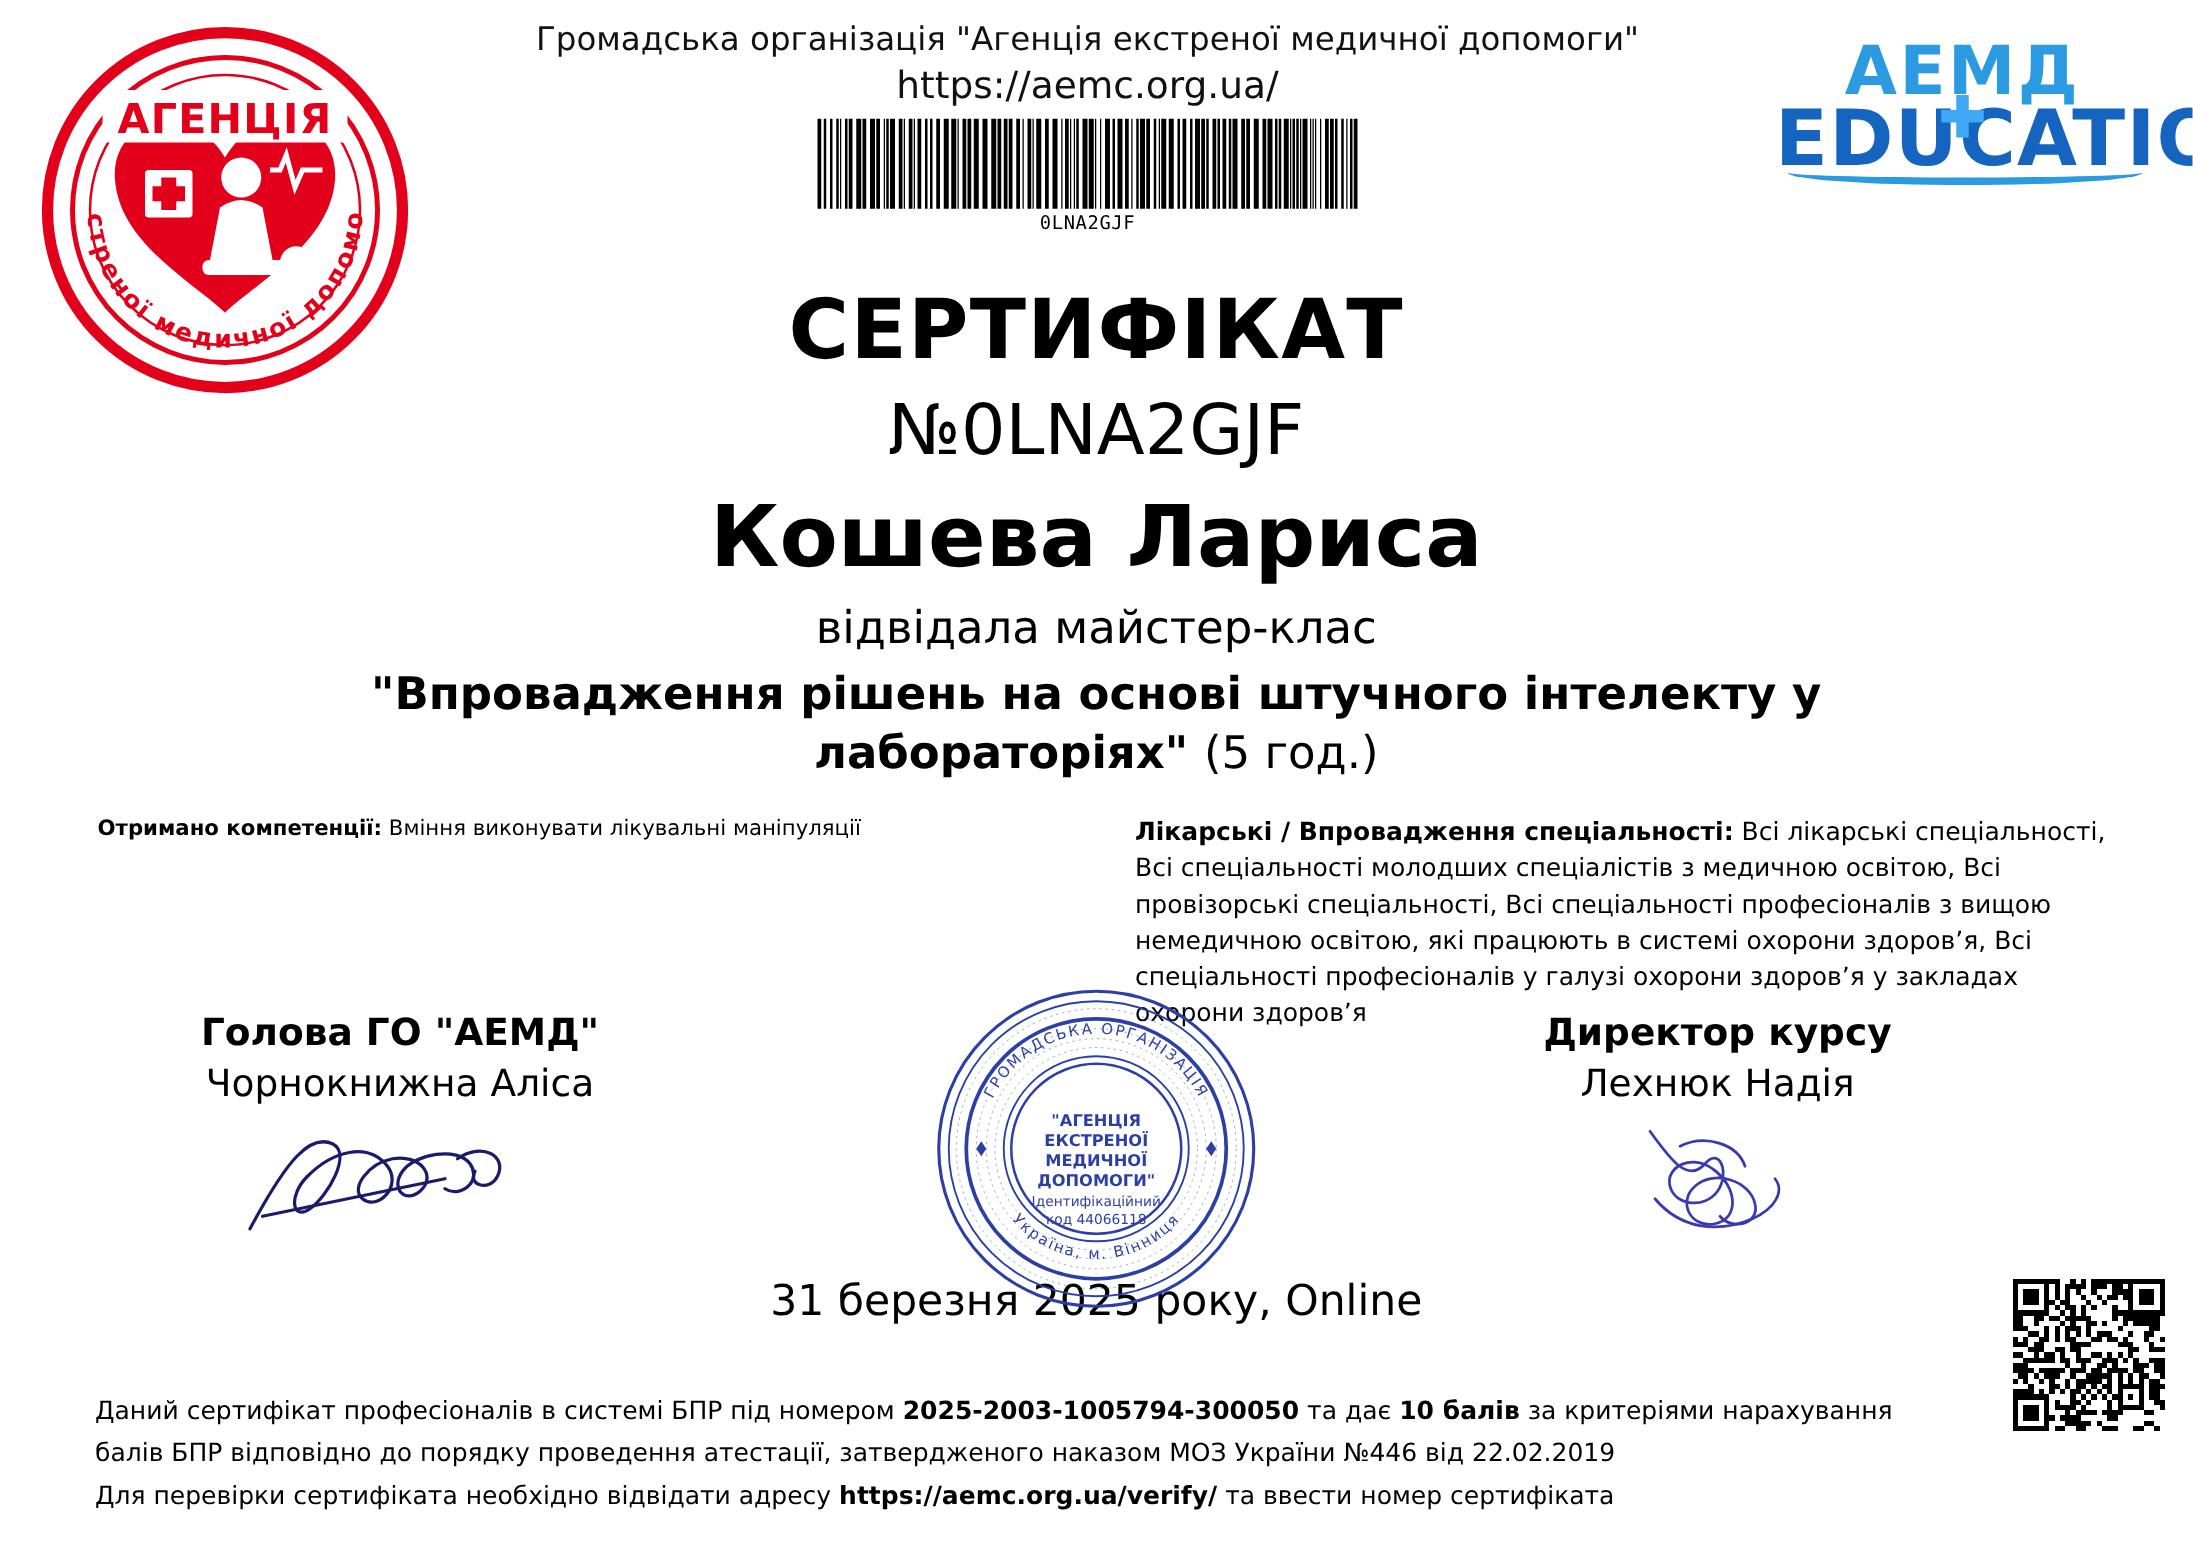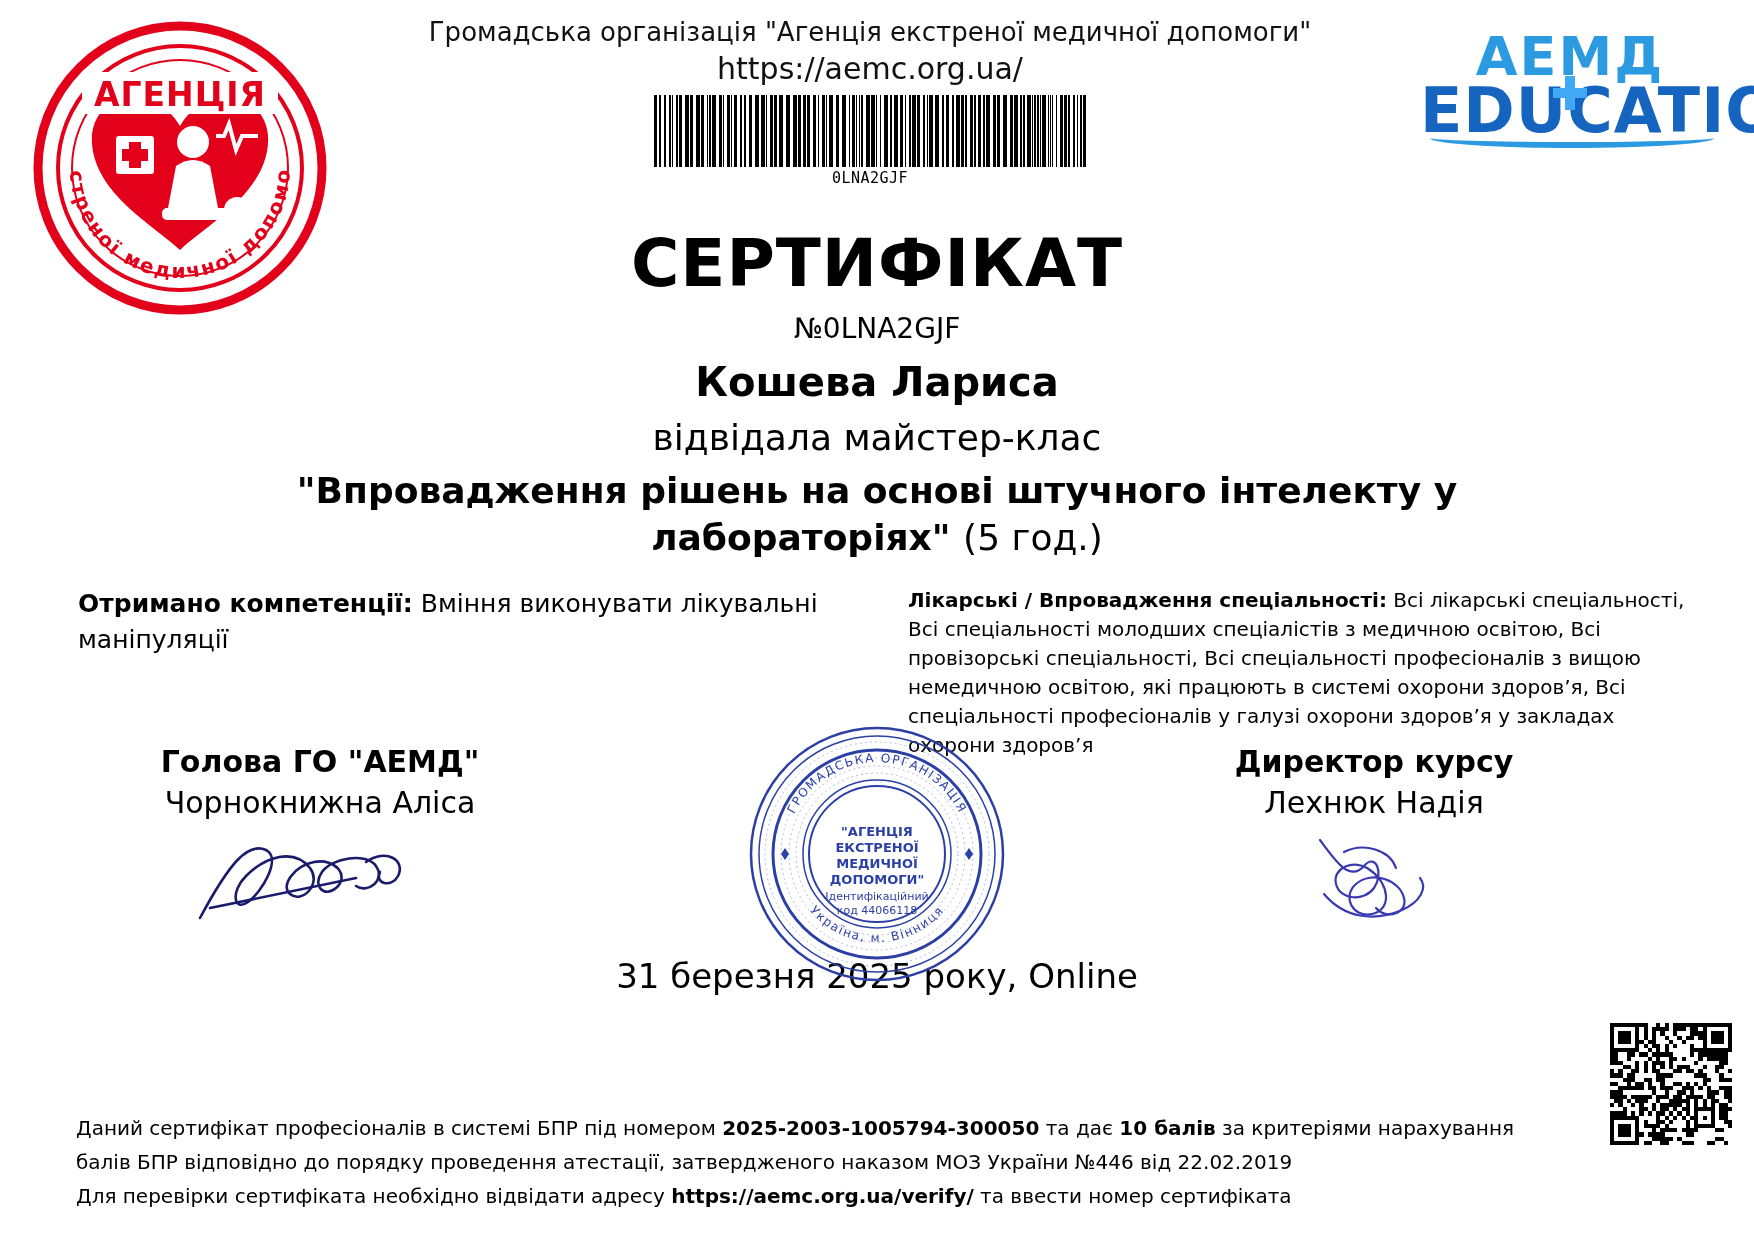--- a/index.html
+++ b/index.html
@@ -128,25 +128,25 @@
     margin-top: 4px;
   }
   .cert-word {
     font-size: 66px;
     font-weight: bold;
     letter-spacing: 1px;
     line-height: 1.05;
     margin-top: 2px;
   }
   .cert-number {
-    font-size: 28px;
+    font-size: 56px;
     margin-top: 14px;
   }
   .holder-name {
-    font-size: 40px;
+    font-size: 68px;
     font-weight: bold;
     margin-top: 14px;
   }
   .attended {
     font-size: 36px;
     margin-top: 12px;
   }
   .course-title {
     font-size: 36px;
     font-weight: bold;
@@ -162,21 +162,21 @@
   .two-cols {
     position: relative;
     margin-top: 24px;
     height: 140px;
   }
   .col-left {
     position: absolute;
     left: 78px;
     top: 0;
     width: 790px;
-    font-size: 25px;
+    font-size: 17px;
     line-height: 1.45;
   }
   .col-right {
     position: absolute;
     left: 908px;
     top: 0;
     width: 790px;
     font-size: 20px;
     line-height: 1.45;
   }

